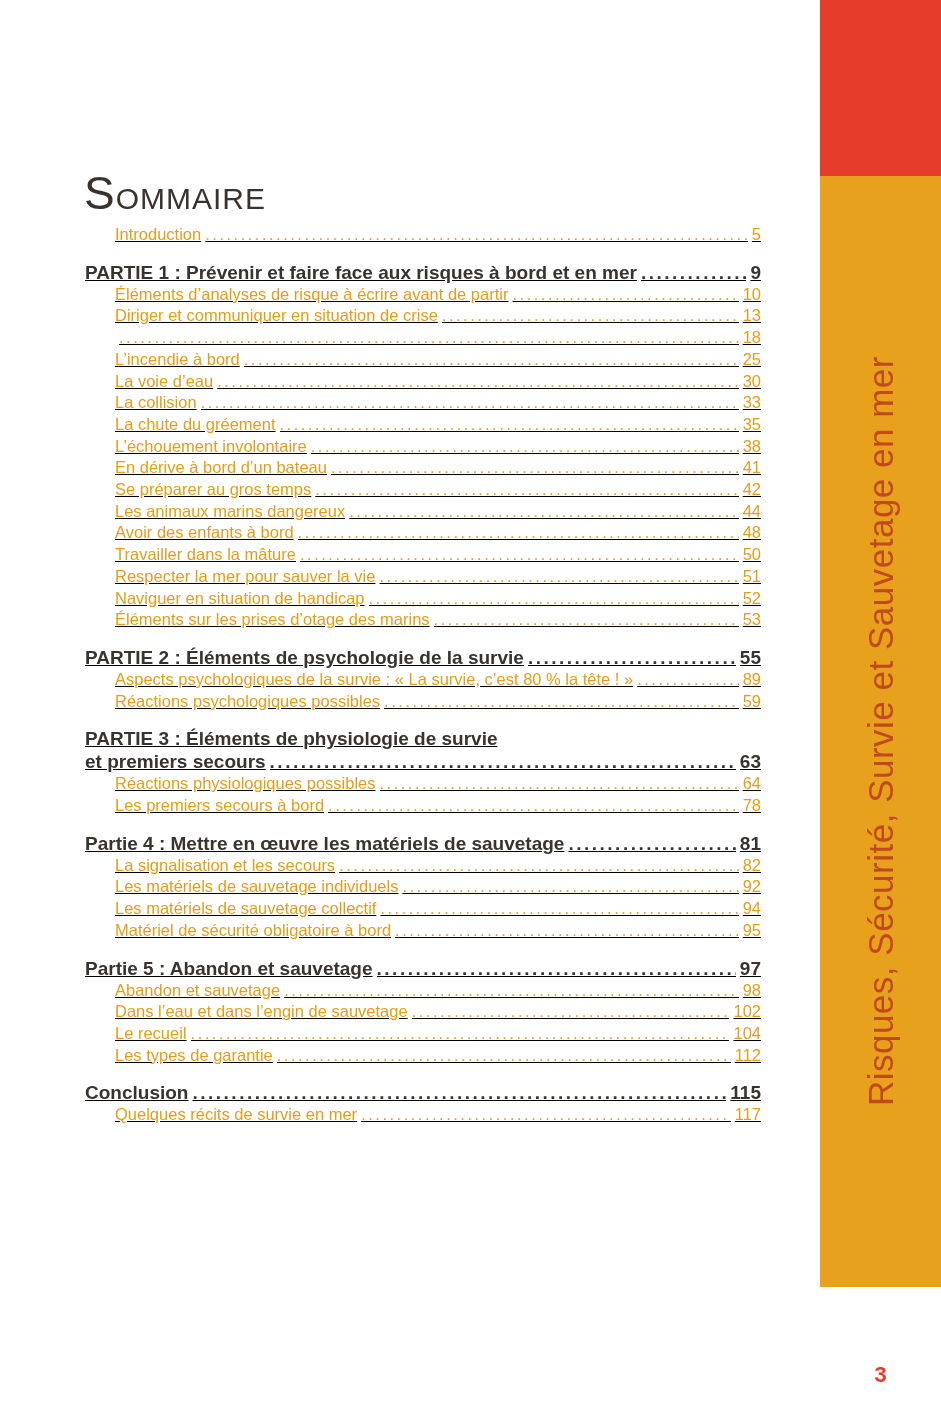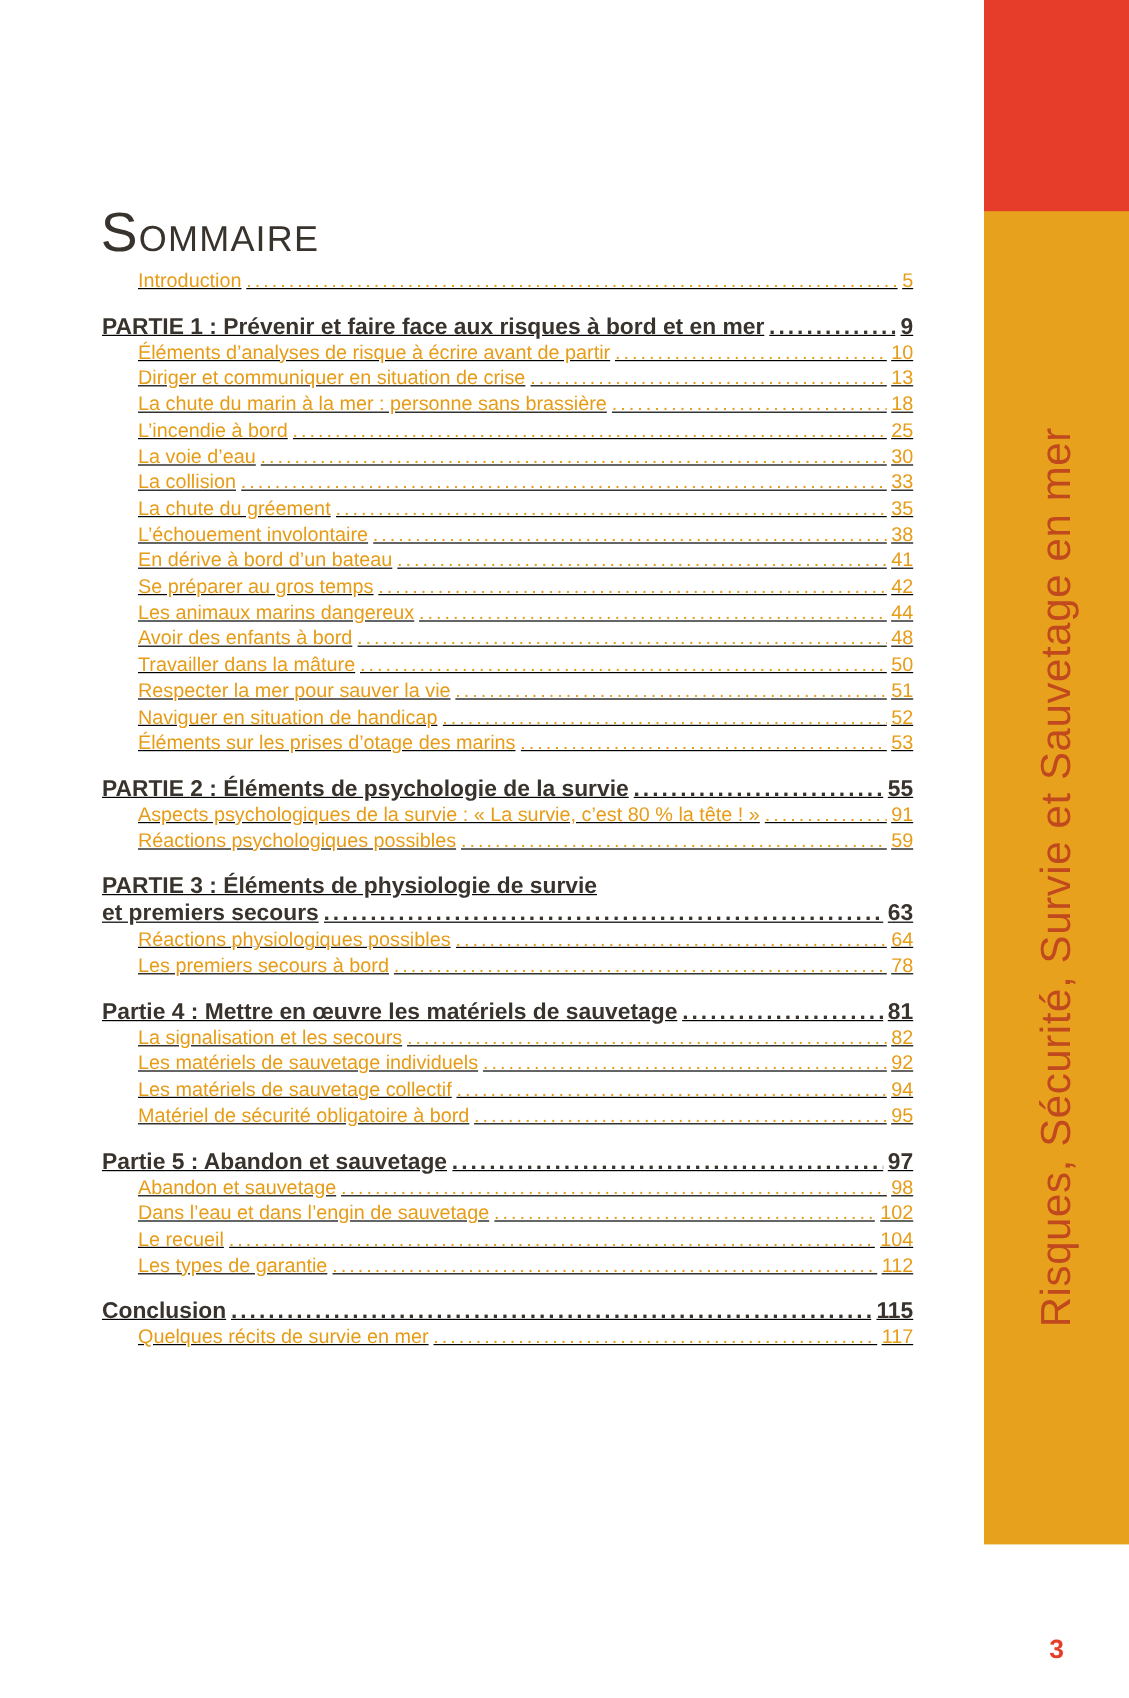--- a/index.html
+++ b/index.html
@@ -97,21 +97,20 @@
       <span class="lbl">Éléments d’analyses de risque à écrire avant de partir</span>
       <span class="leader"></span>
       <span class="pg">10</span>
     </div>
     <div class="row sub">
       <span class="lbl">Diriger et communiquer en situation de crise</span>
       <span class="leader"></span>
       <span class="pg">13</span>
     </div>
     <div class="row sub">
-      <span class="lbl">La chute du marin à la mer : personne sans brassière</span>
       <span class="leader"></span>
       <span class="pg">18</span>
     </div>
     <div class="row sub">
       <span class="lbl">L’incendie à bord</span>
       <span class="leader"></span>
       <span class="pg">25</span>
     </div>
     <div class="row sub">
       <span class="lbl">La voie d’eau</span>
@@ -174,21 +173,21 @@
       <span class="pg">53</span>
     </div>
     <div class="row heading">
       <span class="lbl">PARTIE 2 : Éléments de psychologie de la survie</span>
       <span class="leader"></span>
       <span class="pg">55</span>
     </div>
     <div class="row sub">
       <span class="lbl">Aspects psychologiques de la survie : « La survie, c’est 80 % la tête ! »</span>
       <span class="leader"></span>
-      <span class="pg">91</span>
+      <span class="pg">89</span>
     </div>
     <div class="row sub">
       <span class="lbl">Réactions psychologiques possibles</span>
       <span class="leader"></span>
       <span class="pg">59</span>
     </div>
     <div class="row heading multi">
       <div class="lbl-full">PARTIE 3 : Éléments de physiologie de survie</div>
       <div class="row-line">
         <span class="lbl">et premiers secours</span>

